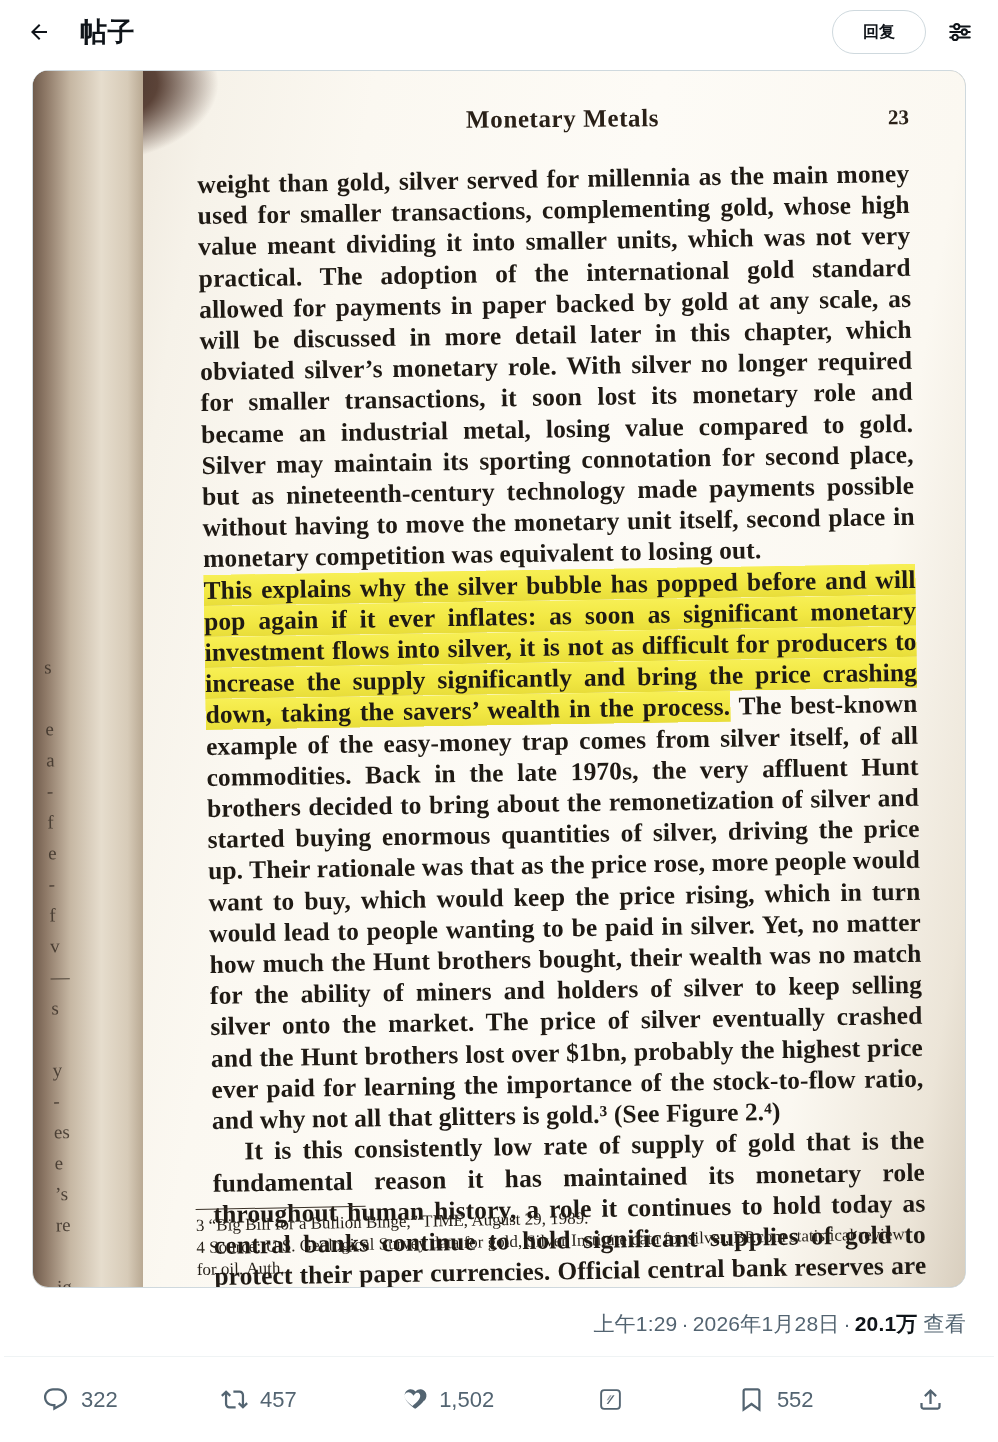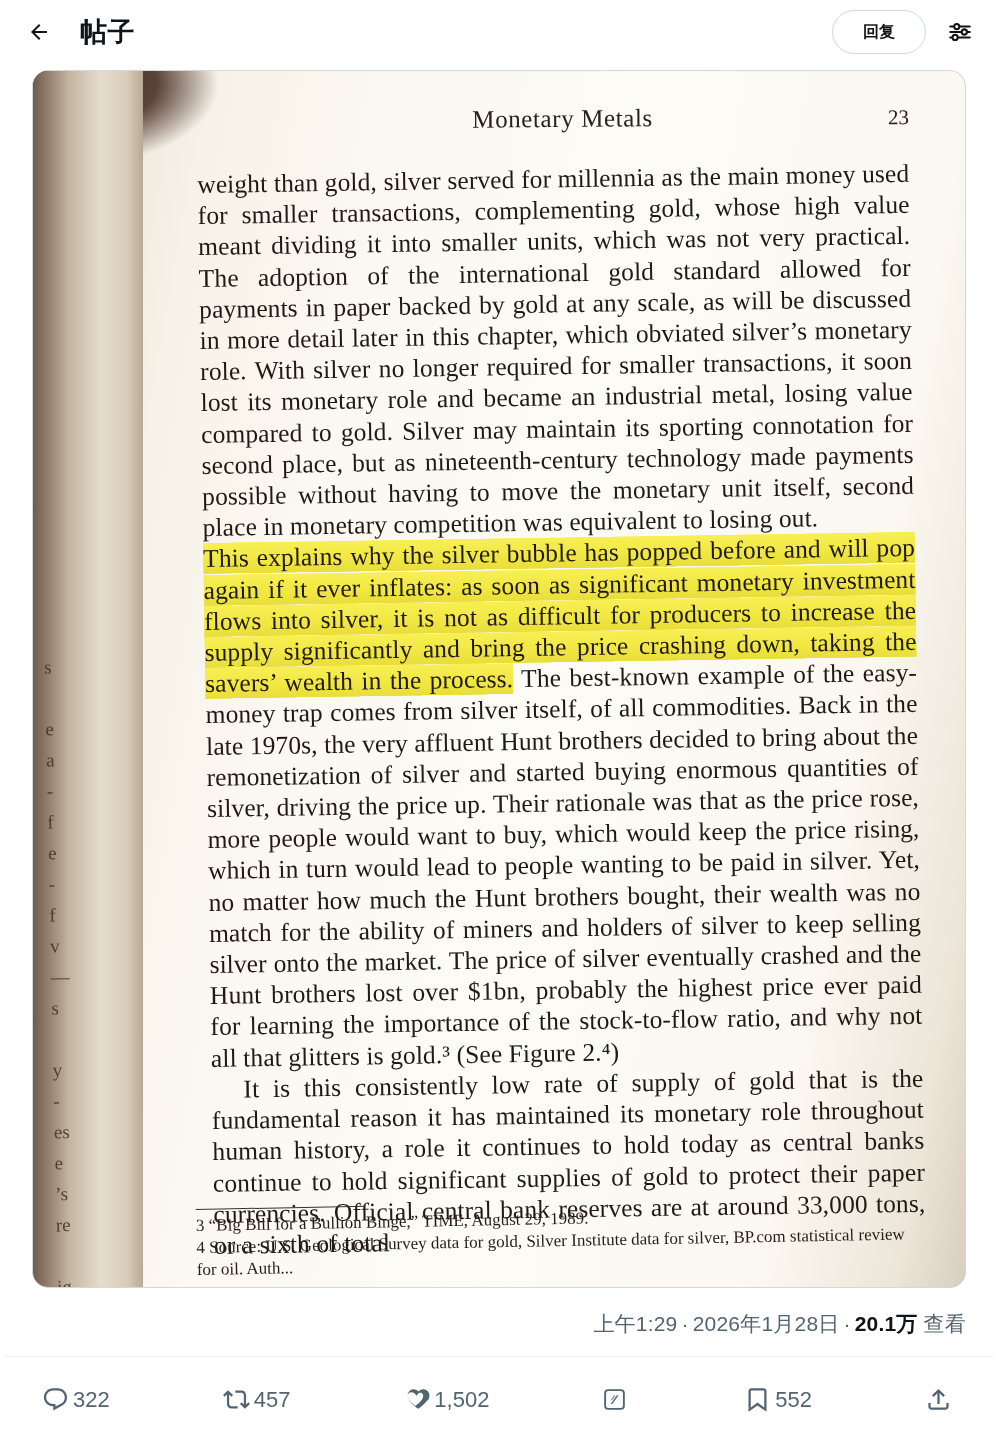--- a/index.html
+++ b/index.html
@@ -101,20 +101,21 @@
     color: #3b3128;
     text-align: left;
     transform: rotate(-1.2deg);
     opacity: .85;
     white-space: pre;
   }
   .page-inner {
     position: absolute;
     left: 110px; right: 0; top: 0; bottom: 0;
     padding: 34px 56px 0 54px;
+    font-weight: bold;
   }
   .run-head {
     display: flex;
     align-items: baseline;
     font-family: "Liberation Serif", serif;
     color: #2a2118;
     transform: rotate(-0.45deg);
     margin-bottom: 36px;
   }
   .run-head .rh-title {
@@ -187,21 +188,21 @@
   .actions {
     flex: 1 1 auto;
     display: flex;
     align-items: center;
     justify-content: space-between;
     padding: 0 42px 0 42px;
   }
   .action {
     display: flex;
     align-items: center;
-    gap: 4px;
+    gap: 12px;
     color: #536471;
     cursor: pointer;
     font-size: 22px;
   }
   .action svg { display: block; }
 </style>
 </head>
 <body>
 
 <div id="app">

